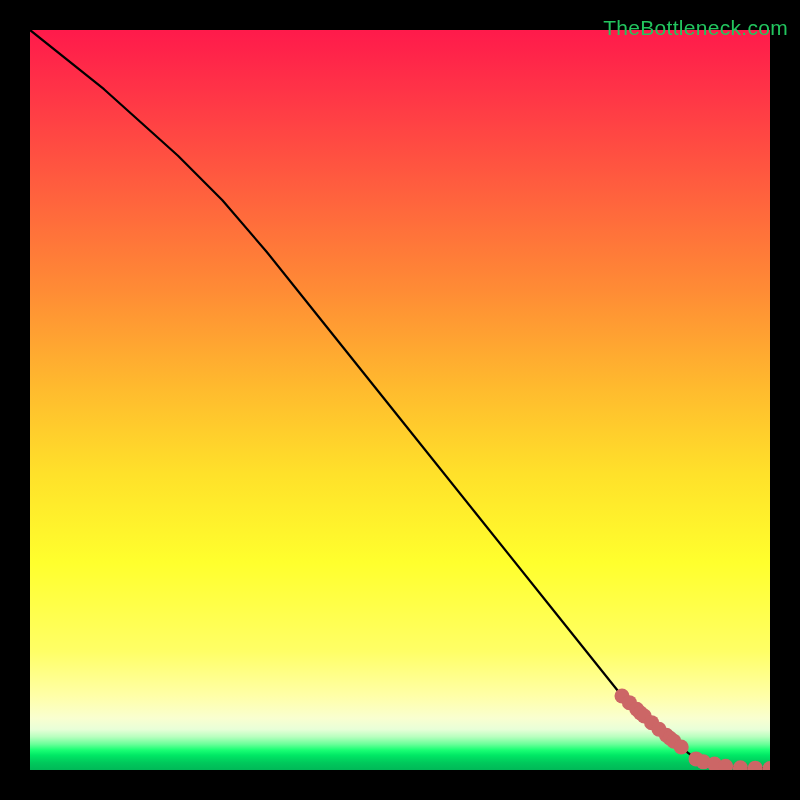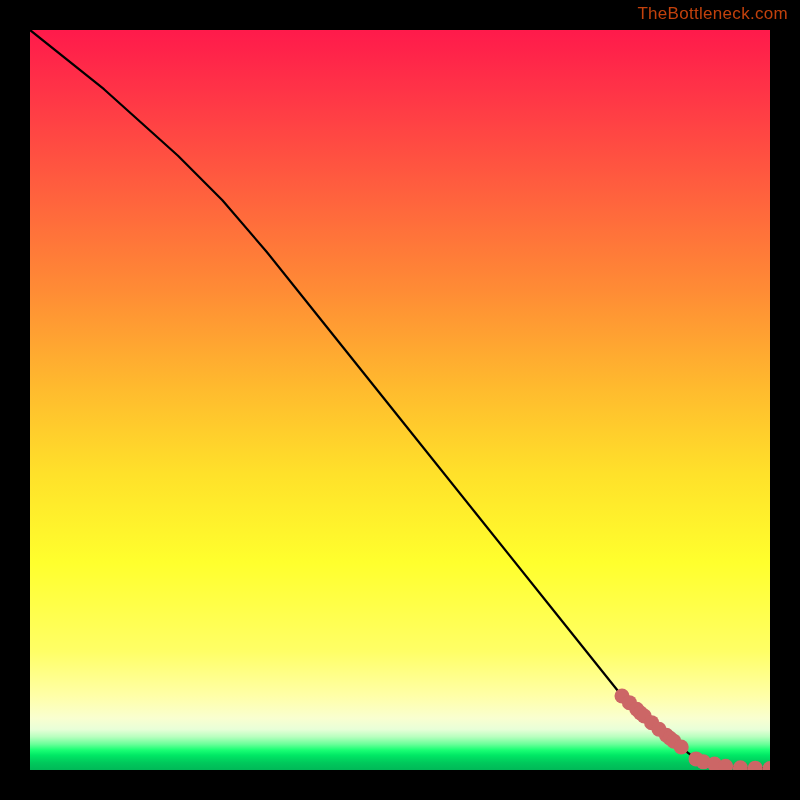--- a/index.html
+++ b/index.html
@@ -12,24 +12,24 @@
     font-family: Arial, Helvetica, sans-serif;
   }
   .frame {
     position: relative;
     width: 800px;
     height: 800px;
     background: #000;
   }
   .watermark {
     position: absolute;
-    top: 4px;
+    top: 16px;
     right: 12px;
-    color: #c2410c;
-    font-size: 17px;
+    color: #22c55e;
+    font-size: 21px;
     font-weight: 500;
     letter-spacing: 0.3px;
     z-index: 5;
   }
   .plot {
     position: absolute;
     left: 30px;
     top: 30px;
     width: 740px;
     height: 740px;

